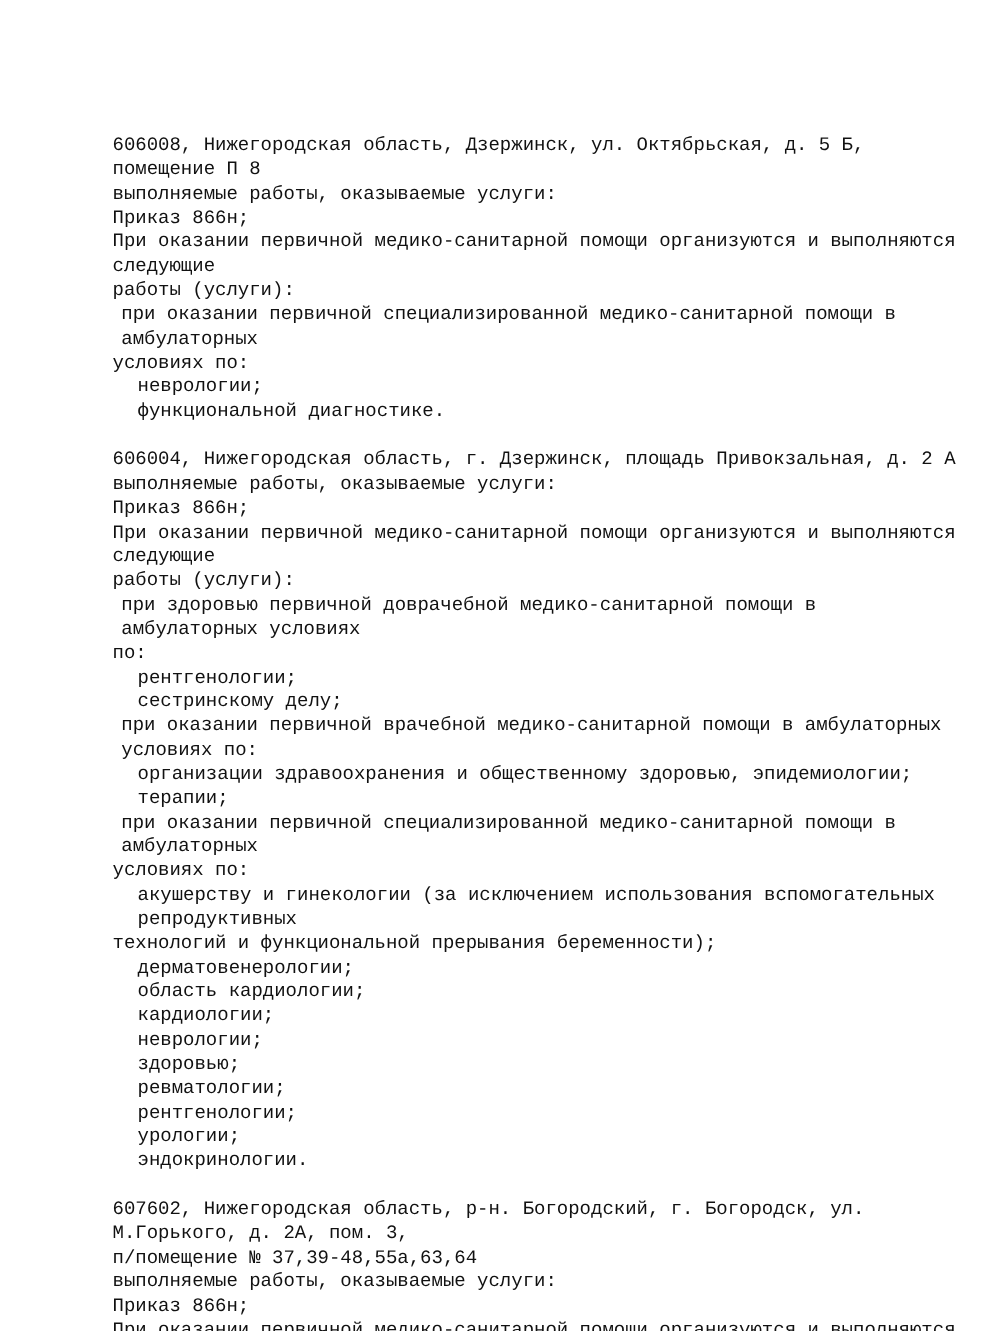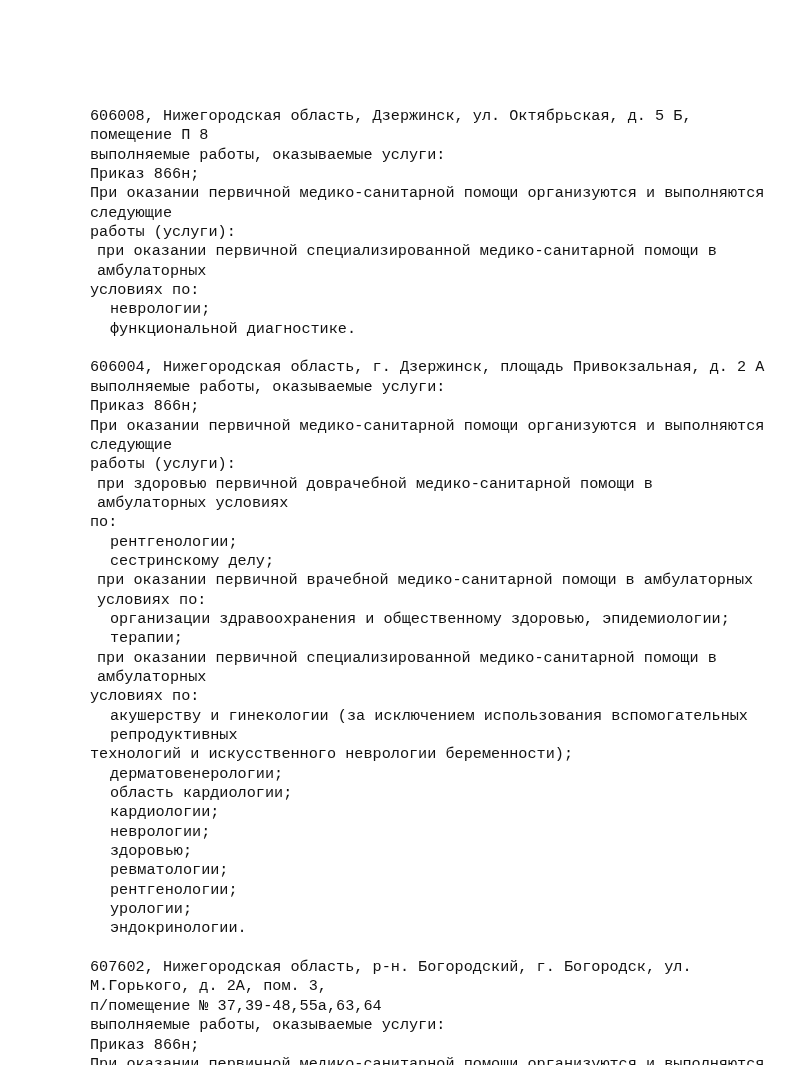--- a/index.html
+++ b/index.html
@@ -49,21 +49,21 @@
     <div class="line ind2">рентгенологии;</div>
     <div class="line ind2">сестринскому делу;</div>
 
     <div class="line ind1">при оказании первичной врачебной медико-санитарной помощи в амбулаторных условиях по:</div>
     <div class="line ind2">организации здравоохранения и общественному здоровью, эпидемиологии;</div>
     <div class="line ind2">терапии;</div>
 
     <div class="line ind1">при оказании первичной специализированной медико-санитарной помощи в амбулаторных</div>
     <div class="line">условиях по:</div>
     <div class="line ind2">акушерству и гинекологии (за исключением использования вспомогательных репродуктивных</div>
-    <div class="line">технологий и искусственного неврологии беременности);</div>
+    <div class="line">технологий и функциональной прерывания беременности);</div>
     <div class="line ind2">дерматовенерологии;</div>
     <div class="line ind2">область кардиологии;</div>
     <div class="line ind2">кардиологии;</div>
     <div class="line ind2">неврологии;</div>
     <div class="line ind2">здоровью;</div>
     <div class="line ind2">ревматологии;</div>
     <div class="line ind2">рентгенологии;</div>
     <div class="line ind2">урологии;</div>
     <div class="line ind2">эндокринологии.</div>
   </div>

